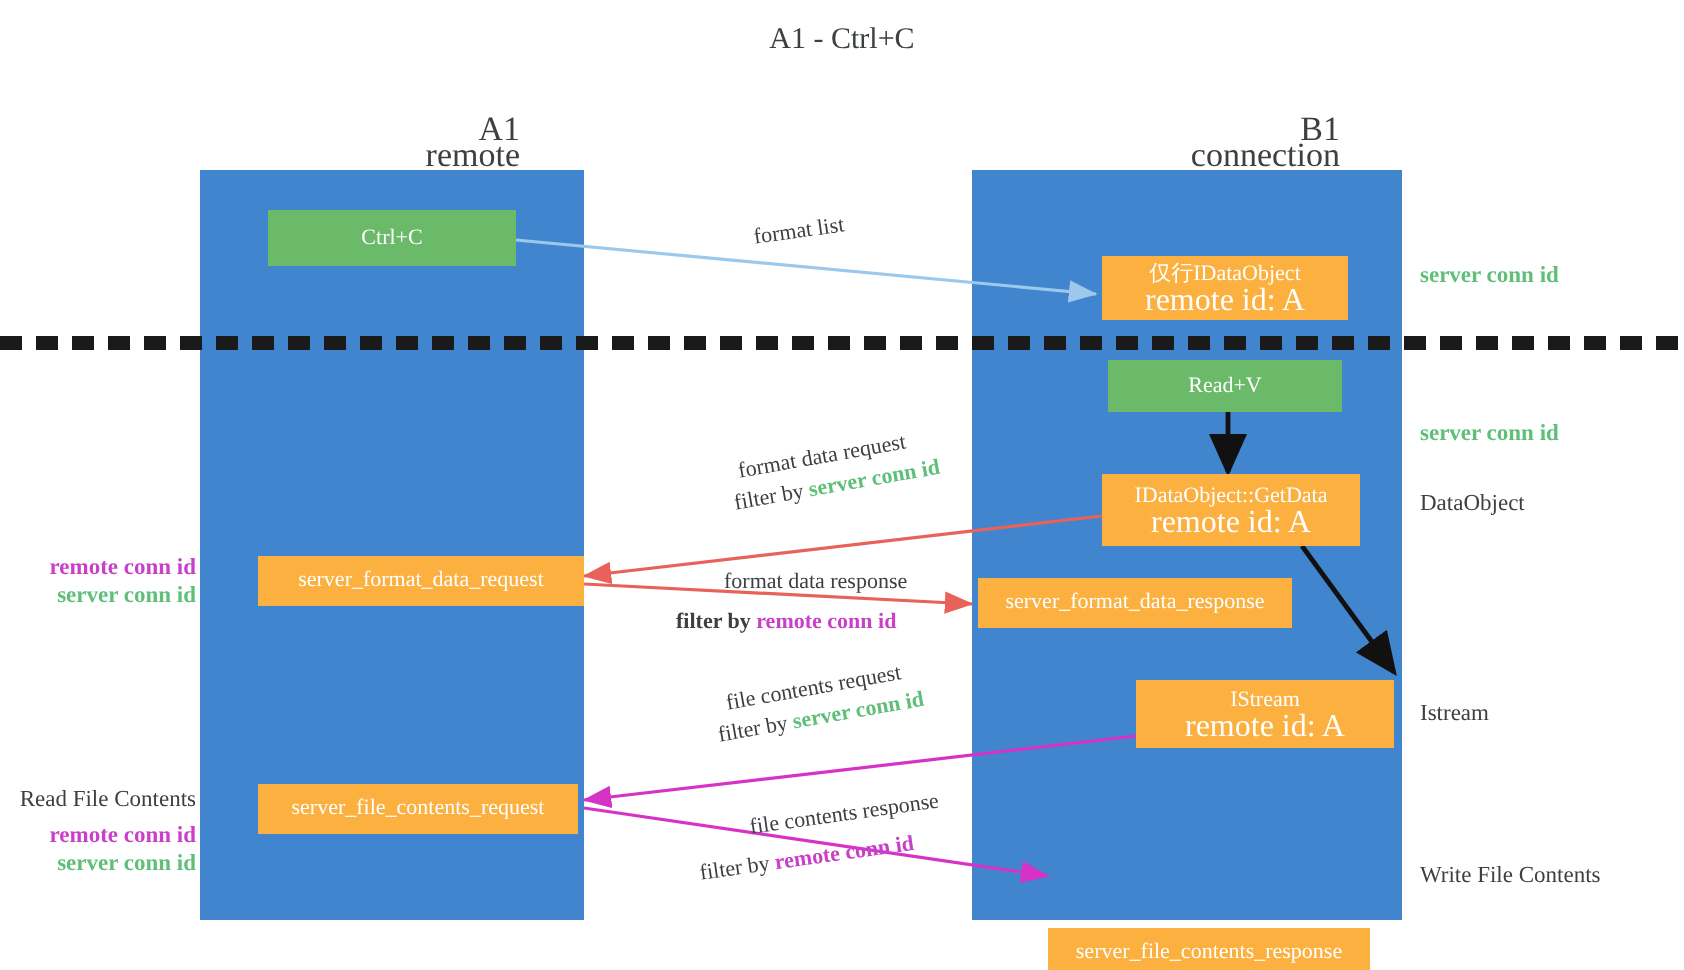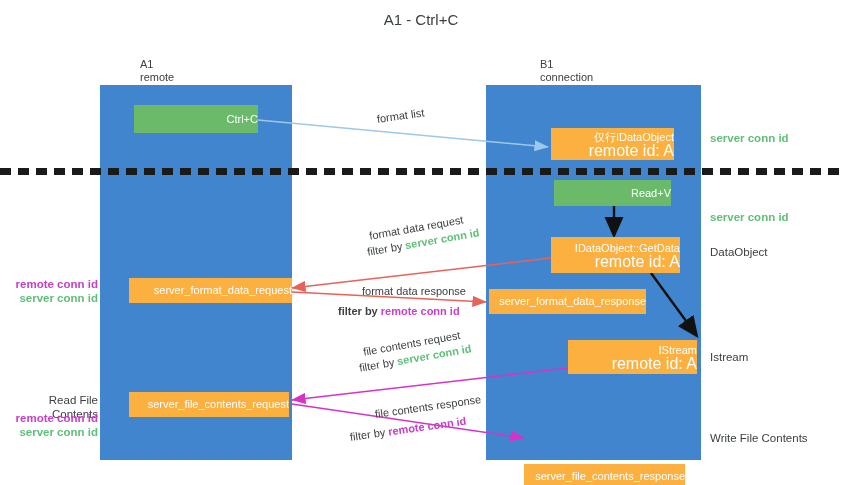--- a/index.html
+++ b/index.html
@@ -2,41 +2,41 @@
 <html><head>
 <meta charset="utf-8">
 <style>
   html,body{margin:0;padding:0;}
   body{
     width:842px;height:485px;
     background:#ffffff;
     font-family:"Liberation Sans","DejaVu Sans",sans-serif;
     overflow:hidden;
   }
-  #stage{position:relative;width:842px;height:485px;}
+  #stage{position:relative;width:842px;height:485px;font-family:Liberation Serif, serif;}
 
   
   #title{
     position:absolute;left:0;top:10px;width:842px;
     text-align:center;color:#3c4043;font-size:15px;line-height:20px;
   }
 
   
   .col-head{
-    position:absolute;text-align:left;color:#3c4043;
-    font-size:11px;line-height:13px;
+    position:absolute;text-align:right;color:#3c4043;
+    font-size:17px;line-height:13px;
   }
 
   
   .lane{position:absolute;background:#4285cf;}
 
   
   .box{
     position:absolute;box-sizing:border-box;
-    display:flex;flex-direction:column;align-items:flex-end;justify-content:center;
+    display:flex;flex-direction:column;align-items:center;justify-content:center;
     color:#ffffff;font-size:11px;line-height:13px;text-align:center;
   }
   .box.orange{background:#fbb040;}
   .box.green{background:#6aba6a;}
   .box .l2{font-size:16px;}
 
   
   .side{
     position:absolute;font-size:11.5px;line-height:14px;
   }

